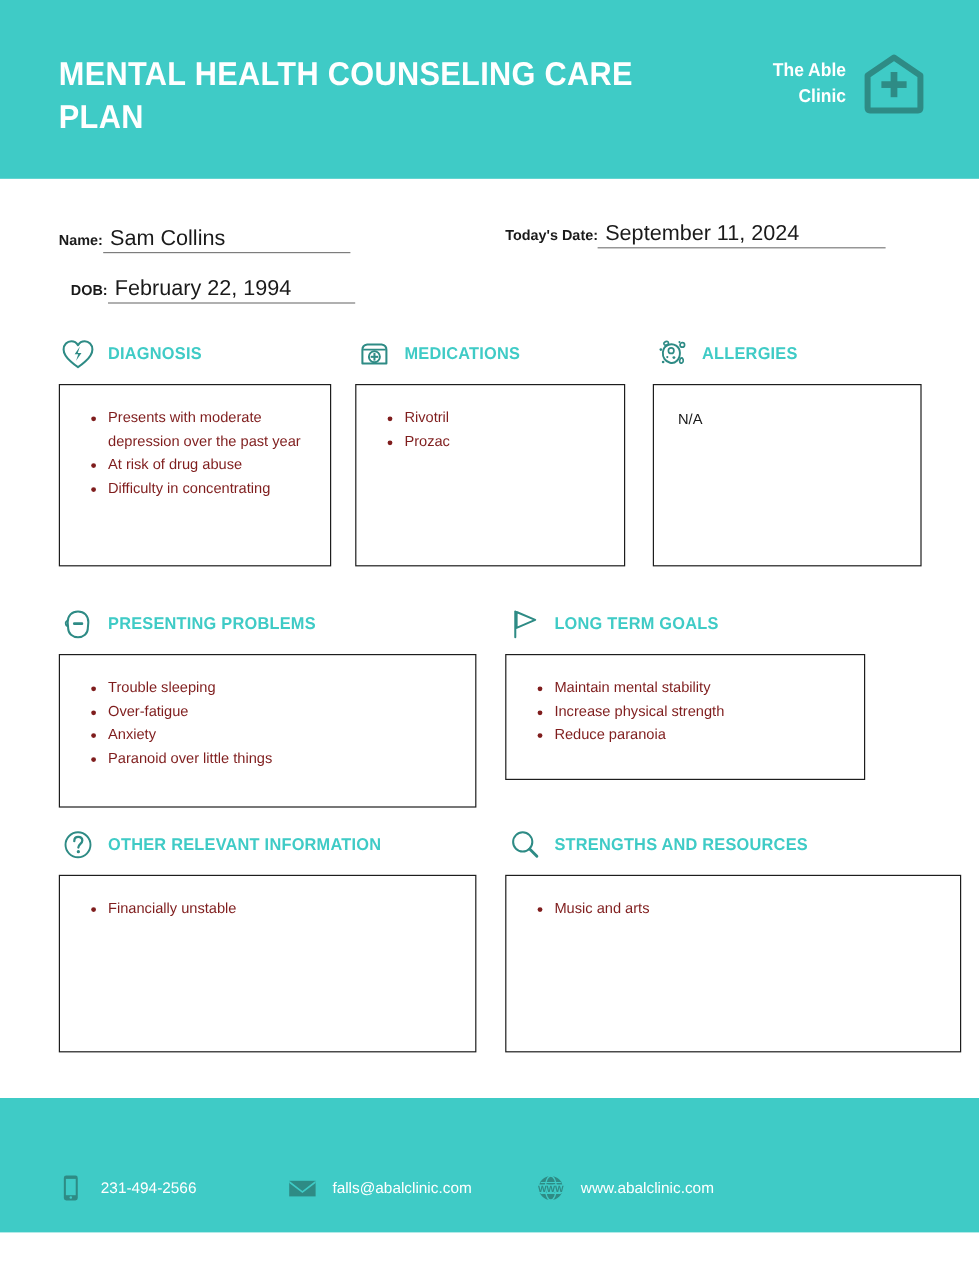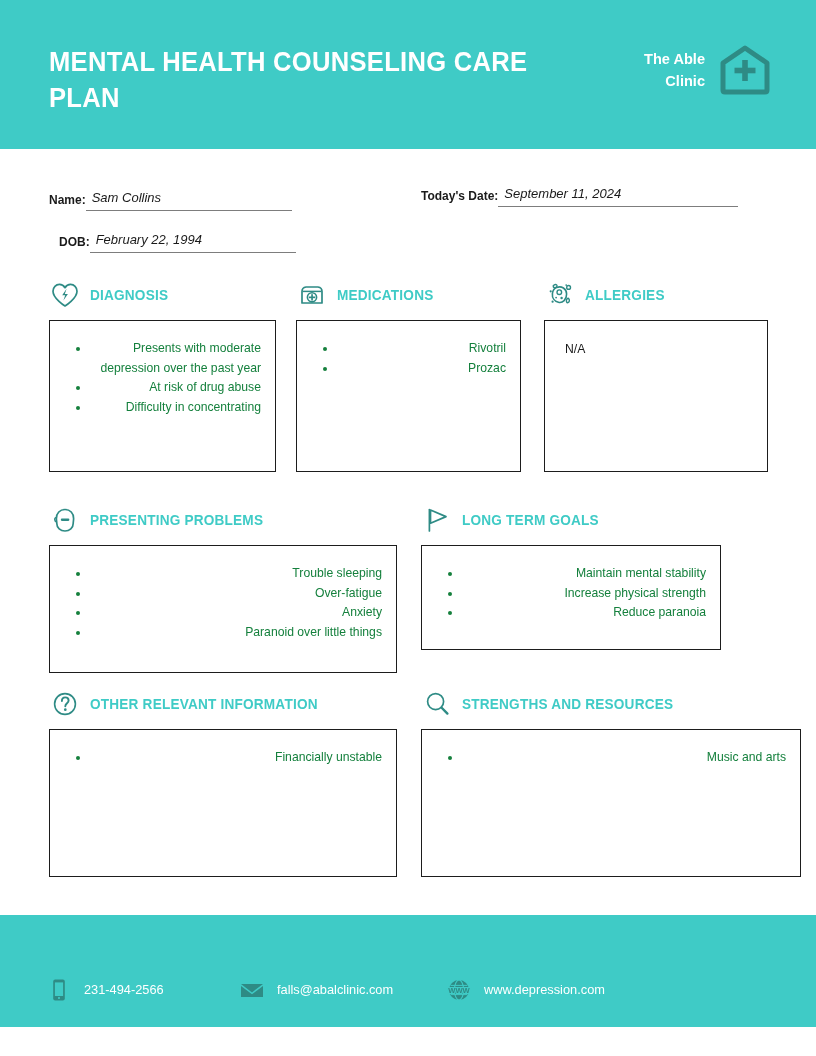--- a/index.html
+++ b/index.html
@@ -70,24 +70,23 @@
     font-size: 12px;
     font-weight: bold;
     color: #1a1a1a;
     white-space: nowrap;
     line-height: 15px;
     padding-bottom: 3px;
   }
   .field-line {
     border-bottom: 1.6px solid #7d7d7d;
     padding: 0 0 4px 6px;
-    font-size: 13px;
+    font-size: 18px;
     color: #1a1a1a;
     line-height: 16px;
-    font-style: italic;
   }
   #field-name    { left: 49px; top: 190px; }
   #field-name .field-line { width: 206px; }
   #field-dob     { left: 59px; top: 232px; }
   #field-dob .field-line { width: 206px; }
   #field-date    { left: 421px; top: 186px; }
   #field-date .field-line { width: 240px; }
 
   
   .section { position: absolute; }
@@ -117,24 +116,23 @@
     background: #ffffff;
     margin-top: 8px;
   }
   .box ul {
     list-style: disc;
     margin: 0;
     padding: 18px 14px 10px 40px;
   }
   .box ul li {
     font-size: 12.2px;
-    color: #15803d;
+    color: #7f1d1d;
     line-height: 19.5px;
     margin-bottom: 0px;
-    text-align: right;
   }
   .box .plain {
     font-size: 12.2px;
     color: #1a1a1a;
     line-height: 19px;
     padding: 19px 14px 10px 20px;
   }
 
   
   #sec-diagnosis   { left: 49px;  top: 278px; width: 227px; }
@@ -367,19 +365,19 @@
 
       <div class="footer-item" id="foot-web">
         <svg class="ficon" viewBox="0 0 26 26">
           <circle cx="13" cy="13" r="10" fill="#2e8b85"></circle>
           <ellipse cx="13" cy="13" rx="4.6" ry="10" fill="none" stroke="#3fcbc6" stroke-width="1.1"></ellipse>
           <line x1="3.2" y1="13" x2="22.8" y2="13" stroke="#3fcbc6" stroke-width="1.1"></line>
           <line x1="4.6" y1="8.4" x2="21.4" y2="8.4" stroke="#3fcbc6" stroke-width="1"></line>
           <line x1="4.6" y1="17.6" x2="21.4" y2="17.6" stroke="#3fcbc6" stroke-width="1"></line>
           <text x="13" y="16" font-family="Liberation Sans, sans-serif" font-size="7.6" font-weight="bold" fill="#2e8b85" text-anchor="middle" stroke="#3fcbc6" stroke-width="2.2" paint-order="stroke">WWW</text>
         </svg>
-        <div class="ftext">www.depression.com</div>
+        <div class="ftext">www.abalclinic.com</div>
       </div>
 
     </div>
   </div>
 
 </div>
 
 </body></html>

